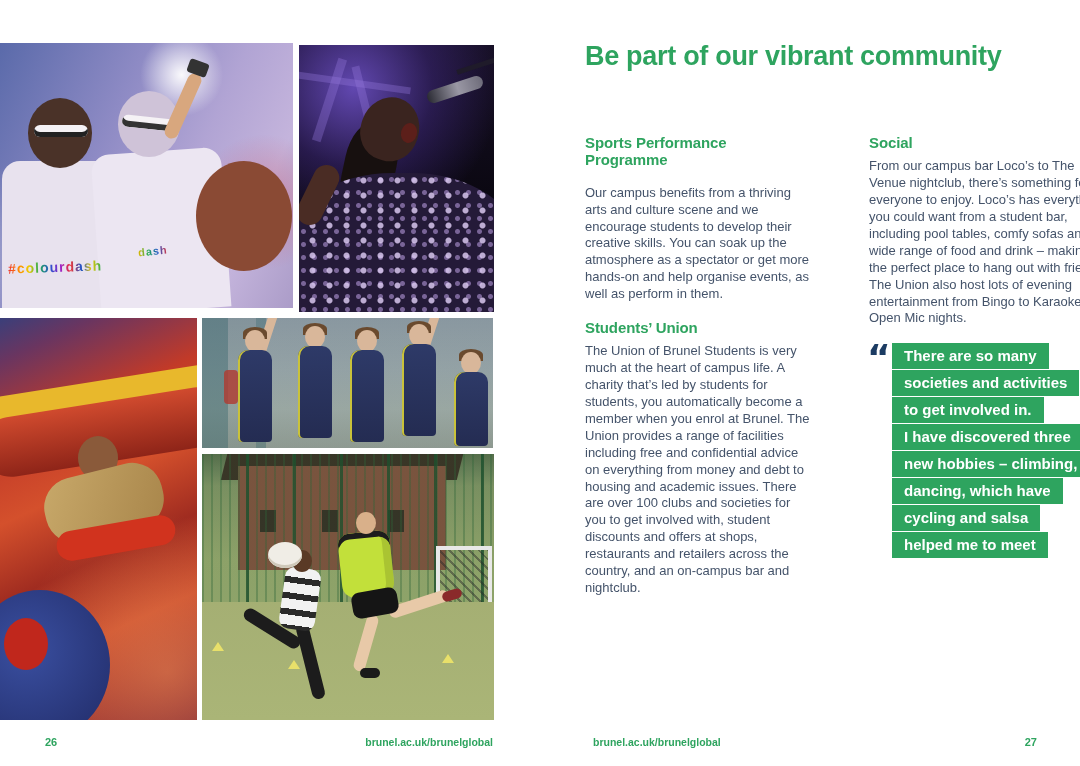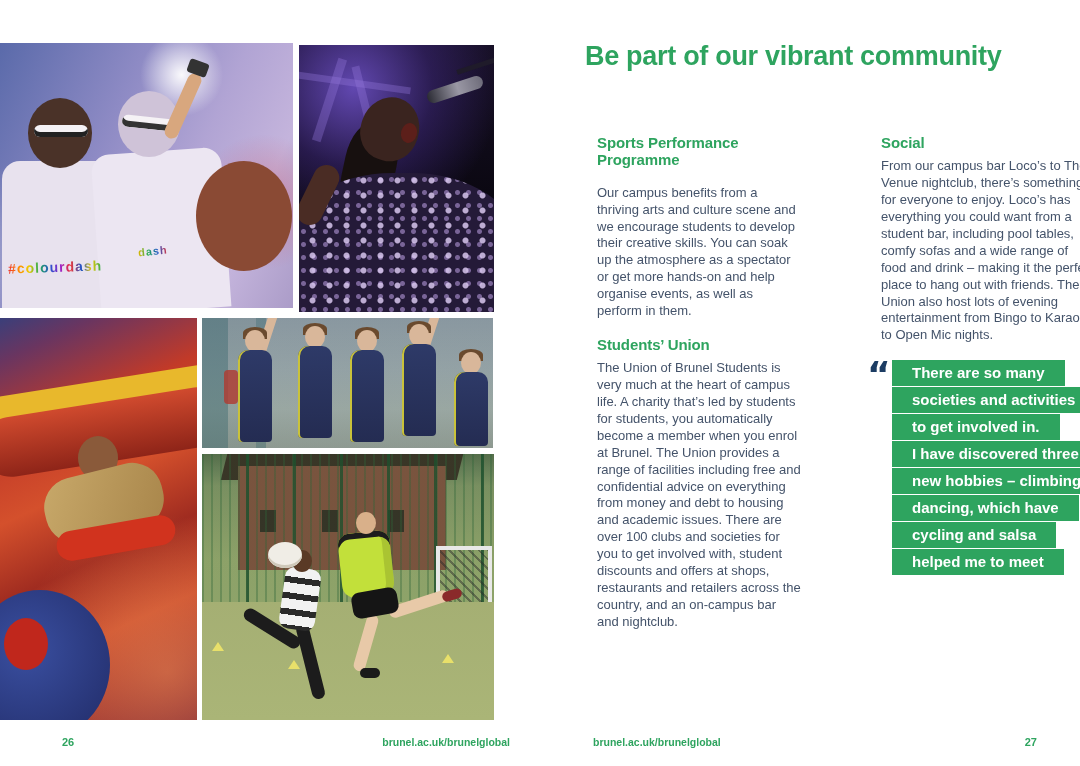--- a/index.html
+++ b/index.html
@@ -126,36 +126,36 @@
   .ph5 .shoe-a{left:240px;top:136px;transform:rotate(-18deg);} .ph5 .shoe-b{left:158px;top:214px;background:#1a1a1a;}
   .ph5 .cone{position:absolute;width:0;height:0;border-left:6px solid transparent;border-right:6px solid transparent;border-bottom:9px solid #e8e06a;}
   .ph5 .cone-a{left:86px;top:206px;} .ph5 .cone-b{left:240px;top:200px;} .ph5 .cone-c{left:10px;top:188px;}
 
   
   .page-title{position:absolute;left:585px;top:41px;width:470px;margin:0;
     font-size:27px;font-weight:800;letter-spacing:-0.3px;color:var(--green);}
   .col{position:absolute;top:134px;}
   .col-1{left:585px;width:228px;}
   .col-2{left:869px;width:240px;}
-  .section{margin:0 12px 16px;}
+  .section{margin:0 0 16px;}
   .section h2{margin:0 0 7px;font-size:15px;line-height:1.16;font-weight:800;color:var(--green);letter-spacing:-0.1px;}
   .section p{margin:0;font-size:13px;line-height:1.3;color:var(--body);}
 
   .quote{position:relative;margin-top:13px;padding-left:23px;}
   .open-quote{position:absolute;left:-2px;top:-6px;font-size:36px;font-weight:800;color:var(--navy);
     font-family:"DejaVu Sans", sans-serif;letter-spacing:-2px;}
   .quote-line{margin-bottom:0;height:27px;}
   .quote-line .hl{display:inline-block;background:var(--green);color:#ffffff;font-size:15px;font-weight:800;
-    line-height:1;padding:5px 20px 6px;white-space:nowrap;}
+    line-height:1;padding:5px 12px 6px;white-space:nowrap;}
   .close-quote{display:inline-block;vertical-align:top;margin-left:7px;margin-top:-6px;font-size:36px;font-weight:800;
     color:var(--navy);font-family:"DejaVu Sans", sans-serif;letter-spacing:-2px;}
 
   
   .footer{position:absolute;top:736px;display:flex;justify-content:space-between;align-items:center;}
-  .footer-left{left:62px;width:448px;}
+  .footer-left{left:45px;width:448px;}
   .footer-right{left:585px;width:452px;}
   .page-num{font-size:11px;font-weight:800;color:var(--green);}
   .footer-link{font-size:10.5px;font-weight:800;color:var(--green);text-decoration:none;margin-left:8px;}
 </style>
 </head>
 <body>
 
 <div class="spread">
 
   <div>

